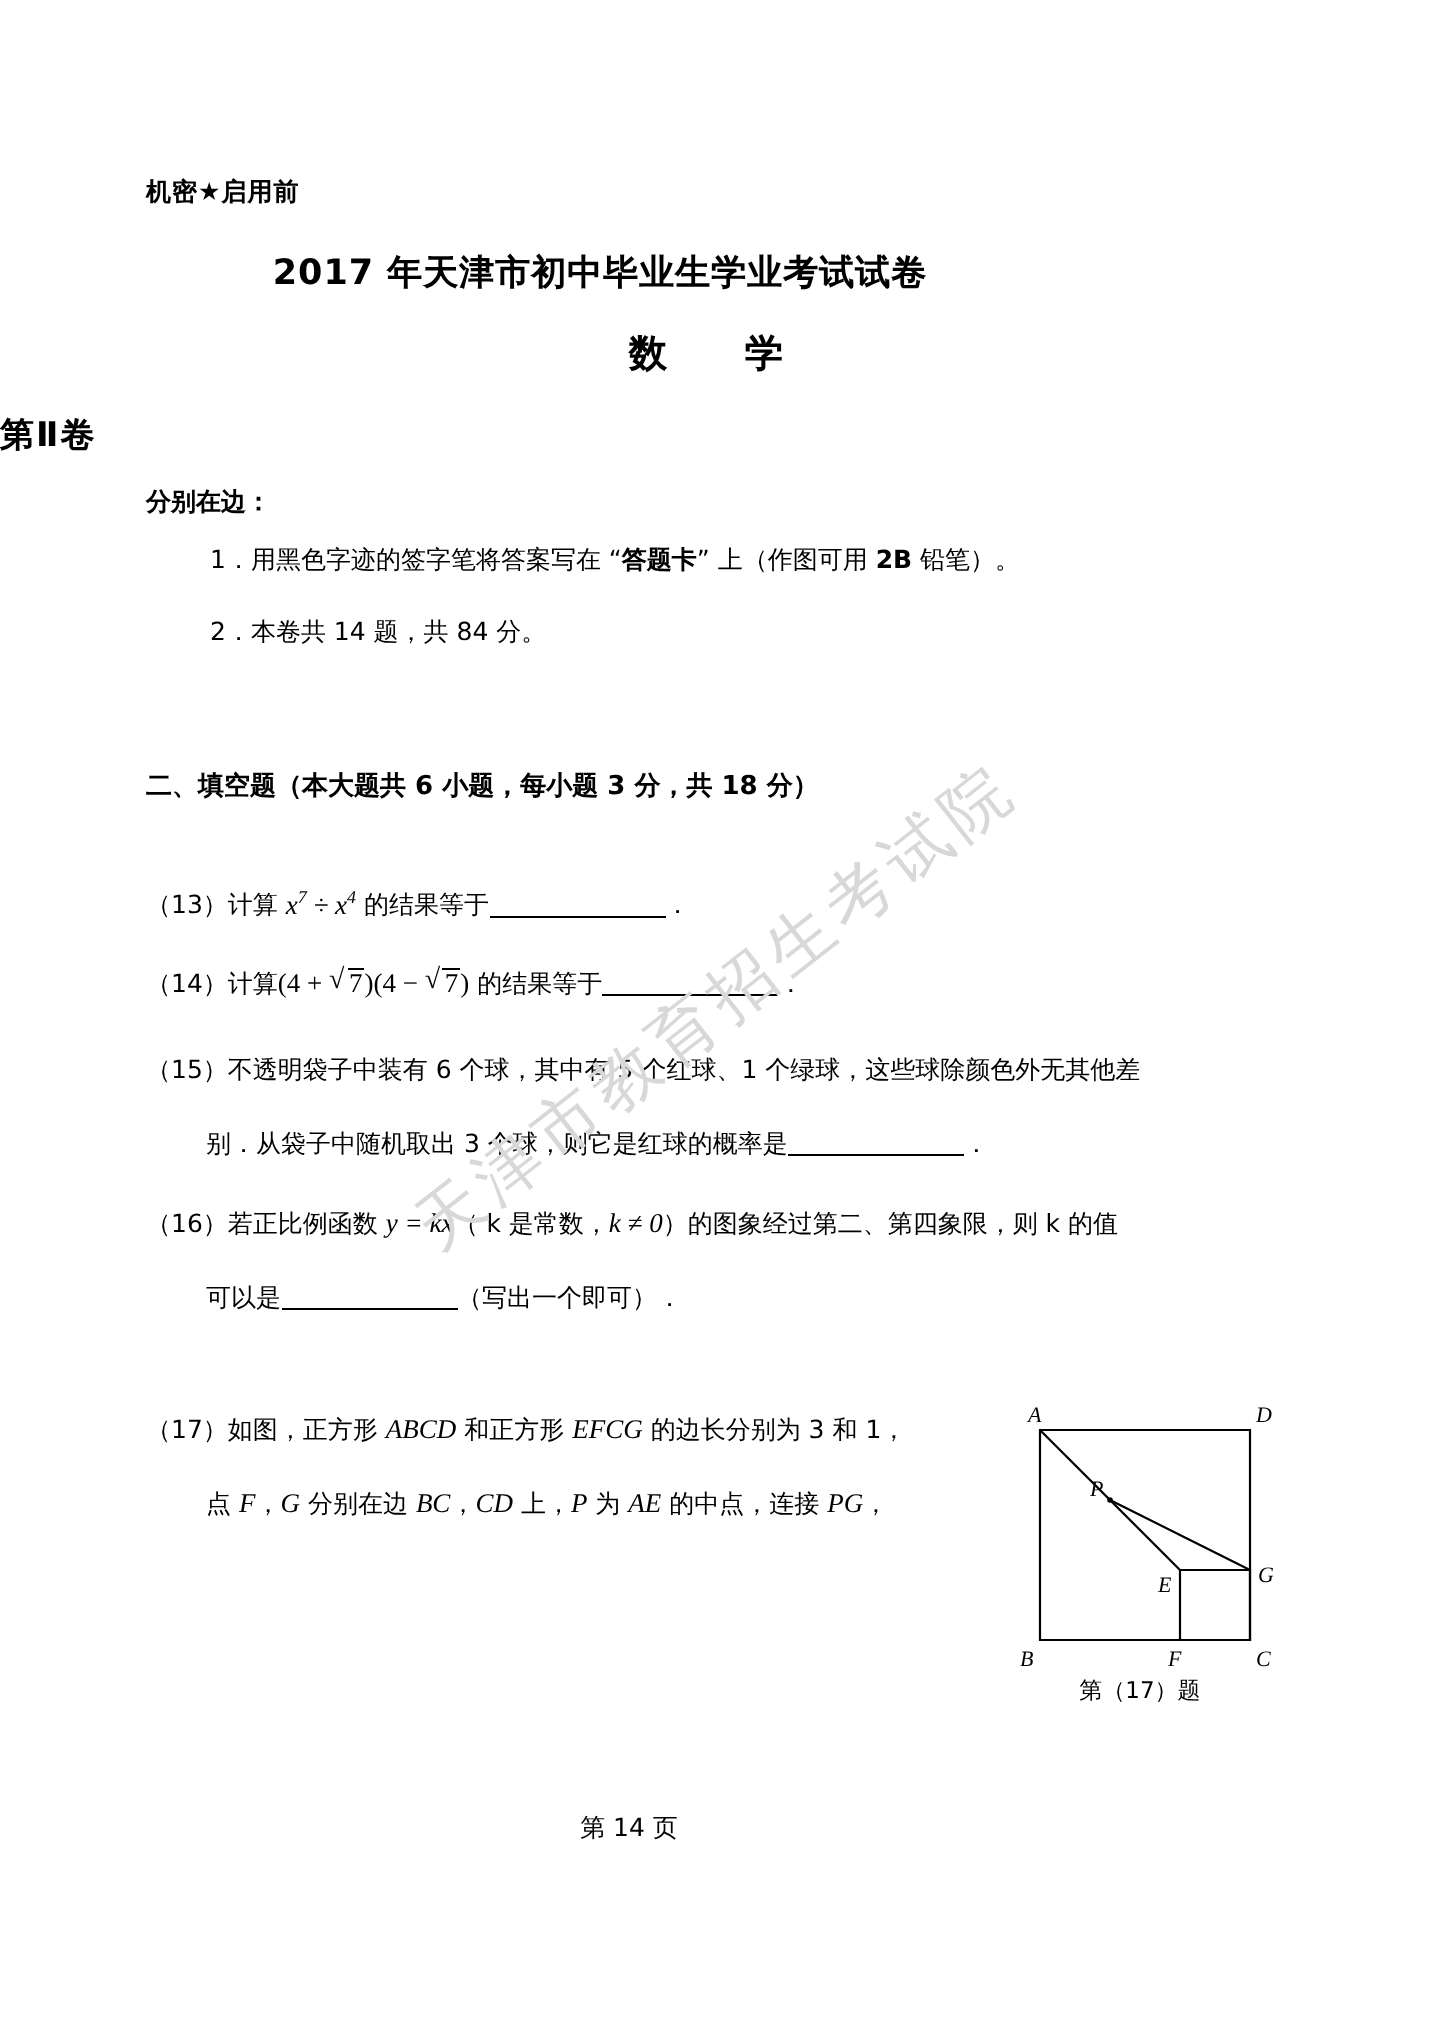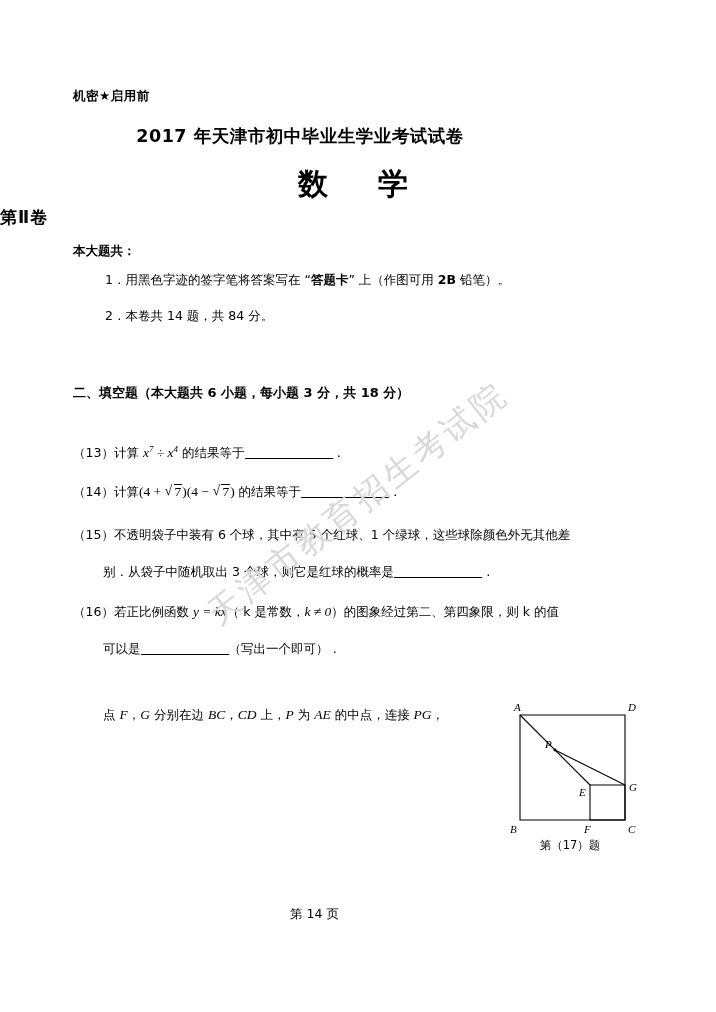--- a/index.html
+++ b/index.html
@@ -72,21 +72,21 @@
     font-weight: bold;
     letter-spacing: 0.5px;
   }
   .title-sub {
     position: absolute;
     left: 0;
     top: 164px;
     width: 716px;
     text-align: center;
     font-family: "DejaVu Sans", sans-serif;
-    font-size: 30px;
+    font-size: 19px;
     font-weight: bold;
     letter-spacing: 10px;
   }
   .title-vol {
     position: absolute;
     left: 0;
     top: 206px;
     width: 716px;
     text-align: left;
     font-family: "DejaVu Sans", sans-serif;
@@ -208,21 +208,21 @@
     <div class="watermark">
       <span>天津市教育招生考试院</span>
     </div>
 
     <div class="confid">机密★启用前</div>
 
     <div class="title-main">2017 年天津市初中毕业生学业考试试卷</div>
     <div class="title-sub">数　学</div>
     <div class="title-vol">第Ⅱ卷</div>
 
-    <div class="notice-head">本大题共：</div>
+    <div class="notice-head">分别在边：</div>
 
     <div class="notice-1"><span></span><span>1．用黑色字迹的签字笔将答案写在 “</span><b>答题卡</b><span>” 上（作图可用 </span><b>2B</b><span> 铅笔）。</span></div>
 
     <div class="notice-2">2．本卷共 14 题，共 84 分。</div>
 
     <div class="section-head">二、填空题（本大题共 6 小题，每小题 3 分，共 18 分）</div>
 
     <div class="q" id="q13">
       <span class="line"><span>（13）</span><span>计算 </span><span class="it">x<sup>7</sup> ÷ x<sup>4</sup></span><span> 的结果等于</span><span class="blank"></span><span>．</span></span>
     </div>
@@ -235,20 +235,21 @@
       <span class="line"><span>（15）</span><span>不透明袋子中装有 6 个球，其中有 5 个红球、1 个绿球，这些球除颜色外无其他差</span></span>
       <span class="line ind"><span>别．从袋子中随机取出 3 个球，则它是红球的概率是</span><span class="blank"></span><span>．</span></span>
     </div>
 
     <div class="q" id="q16">
       <span class="line"><span>（16）</span><span>若正比例函数 </span><span class="it">y&nbsp;=&nbsp;kx</span><span>（ k 是常数，</span><span class="it">k&nbsp;≠&nbsp;0</span><span>）的图象经过第二、第四象限，则 k 的值</span></span>
       <span class="line ind"><span>可以是</span><span class="blank"></span><span>（写出一个即可）．</span></span>
     </div>
 
     <div class="q" id="q17">
+      <span class="line"><span>（17）</span><span>如图，正方形 </span><span class="it">ABCD</span><span> 和正方形 </span><span class="it">EFCG</span><span> 的边长分别为 3 和 1，</span></span>
       <span class="line ind"><span>点 </span><span class="it">F</span><span>，</span><span class="it">G</span><span> 分别在边 </span><span class="it">BC</span><span>，</span><span class="it">CD</span><span> 上，</span><span class="it">P</span><span> 为 </span><span class="it">AE</span><span> 的中点，连接 </span><span class="it">PG</span><span>，</span></span>
     </div>
 
     <div class="figure">
       <svg width="150" height="160" viewBox="0 0 150 160">
 
         <polygon points="20,15 125,15 125,120 20,120" fill="none" stroke="#000" stroke-width="1.1"></polygon>
 
         <polygon points="90,85 125,85 125,120 90,120" fill="none" stroke="#000" stroke-width="1.1"></polygon>
 

